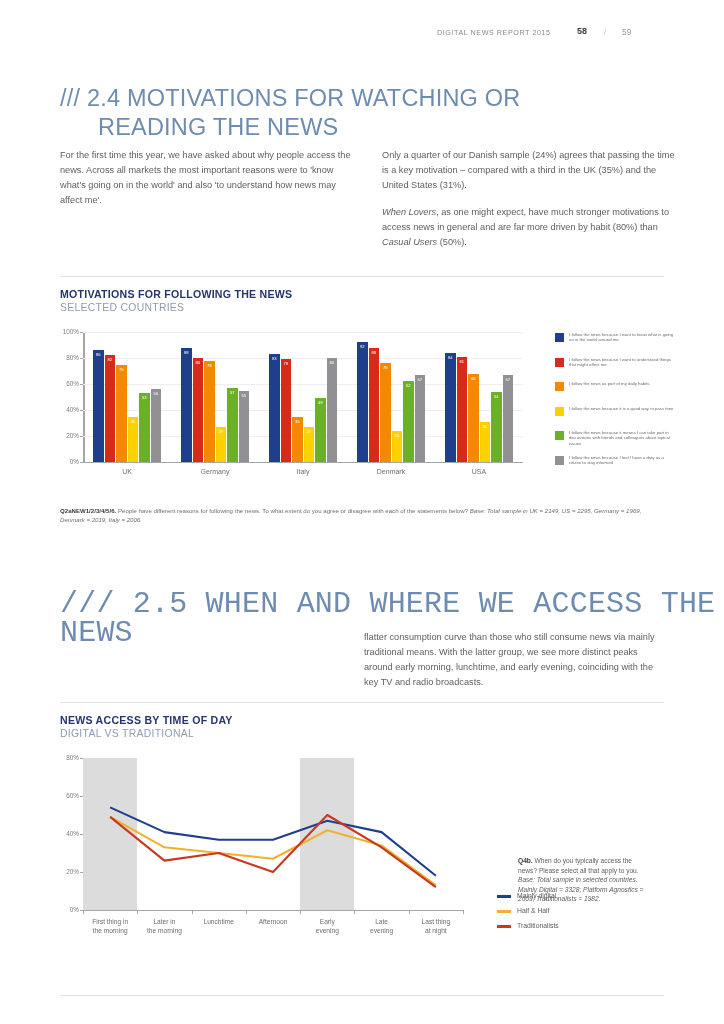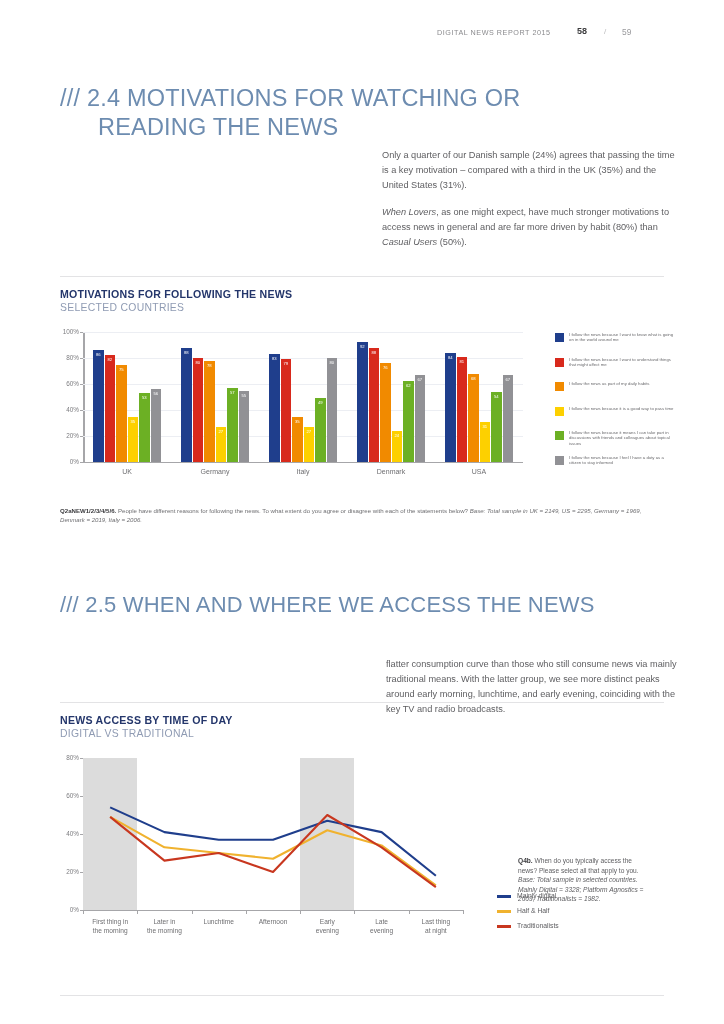--- a/index.html
+++ b/index.html
@@ -16,31 +16,31 @@
   .runhead .title{position:absolute;left:437px;top:0;font-size:7.2px;letter-spacing:.55px;color:#8a8a8d;}
   .runhead .pnum{position:absolute;left:577px;top:-2px;font-size:9px;font-weight:bold;color:#3b3b3d;}
   .runhead .slash{position:absolute;left:604px;top:-1px;font-size:8px;color:#b9b9bb;}
   .runhead .pnum2{position:absolute;left:622px;top:-1px;font-size:8.4px;color:#9a9a9d;}
 
   
   .sec-h{position:absolute;color:#6d8cb0;font-weight:300;letter-spacing:.2px;}
   .sec-h .l{display:block;}
   #sec24{left:60px;top:84px;font-size:23.5px;line-height:29px;}
   #sec24 .l2{padding-left:38px;}
-  #sec25{left:60px;top:590px;font-size:22px;line-height:29px;}
+  #sec25{left:60px;top:590px;font-size:30px;line-height:29px;font-family:Liberation Mono, monospace;}
 
   
   .col{position:absolute;font-size:9.2px;line-height:15.1px;color:#5e5e61;}
   .col p{margin:0 0 12px 0;}
   .col p:last-child{margin-bottom:0;}
   .col i{font-style:italic;}
   #c24a{left:60px;top:148px;width:292px;}
   #c24b{left:370px;top:148px;width:296px;margin-left:12px;}
   #c25a{left:60px;top:630px;width:292px;}
-  #c25b{left:386px;top:630px;width:296px;margin-top:27px;}
+  #c25b{left:364px;top:630px;width:296px;}
 
   
   .chart-block{position:absolute;}
   .rule{position:absolute;left:0;width:604px;height:1px;background:#e3e3e5;}
   .ch-title{position:absolute;left:0;top:0;font-size:10.6px;font-weight:bold;color:#24366b;letter-spacing:.25px;}
   .ch-sub{position:absolute;left:0;top:14px;font-size:10.4px;color:#8f9bb3;letter-spacing:.3px;font-weight:300;}
 
   
   #barchart{left:60px;top:288px;width:610px;height:250px;}
   .bc-plot{position:absolute;left:23px;top:44px;width:440px;height:130px;}
@@ -90,20 +90,21 @@
     <div class="slash">/</div>
     <div class="pnum2">59</div>
   </div>
 
   <div class="sec-h" id="sec24">
     <span class="l">/// 2.4 MOTIVATIONS FOR WATCHING OR</span>
     <span class="l l2">READING THE NEWS</span>
   </div>
 
   <div class="col" id="c24a">
+    <p>For the first time this year, we have asked about why people access the news. Across all markets the most important reasons were to 'know what's going on in the world' and also 'to understand how news may affect me'.</p>
   </div>
 
   <div class="col" id="c24b">
     <p>Only a quarter of our Danish sample (24%) agrees that passing the time is a key motivation – compared with a third in the UK (35%) and the United States (31%).</p>
     <p><i>When Lovers</i><span>, as one might expect, have much stronger motivations to access news in general and are far more driven by habit (80%) than </span><i>Casual Users</i><span> (50%).</span></p>
   </div>
 
   <div class="chart-block" id="barchart">
     <div class="rule" style="top:-12px;"></div>
     <div class="ch-title">MOTIVATIONS FOR FOLLOWING THE NEWS</div>

